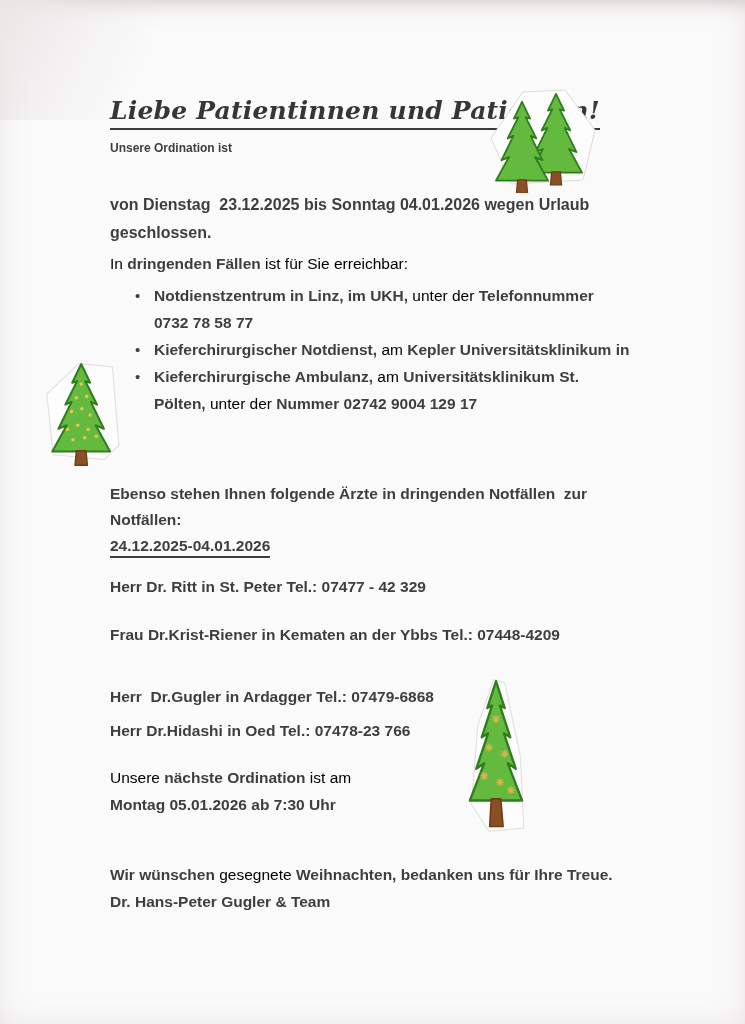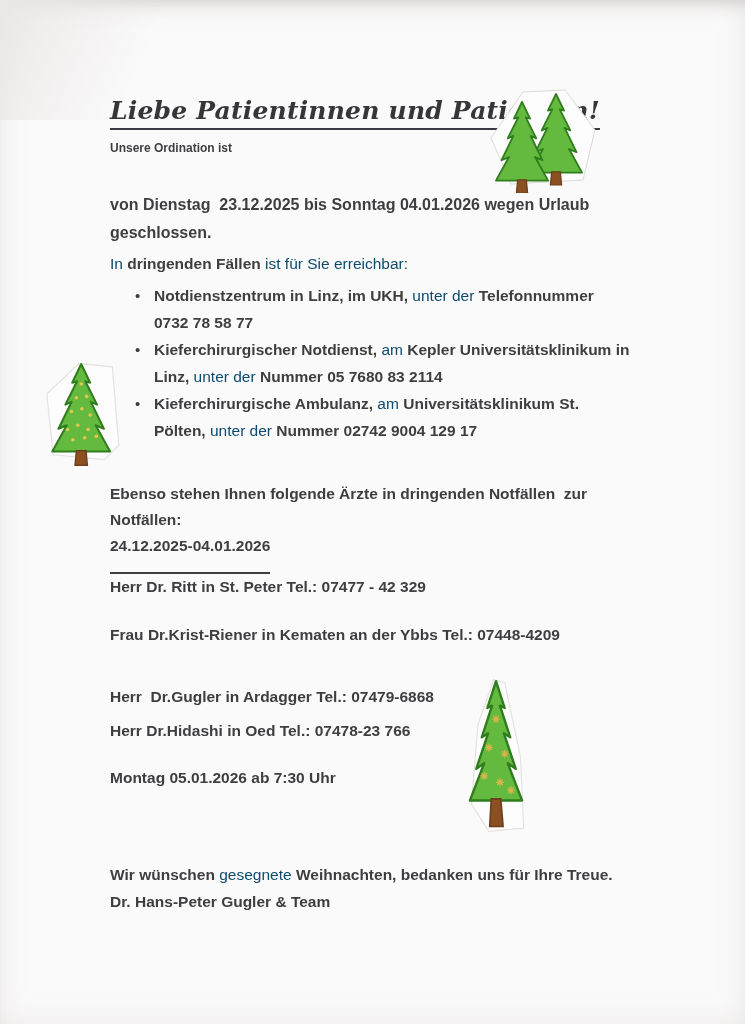--- a/index.html
+++ b/index.html
@@ -11,39 +11,39 @@
     overflow:hidden;
   }
   .corner-shade{
     position:absolute;left:0;top:0;width:260px;height:120px;
     background:linear-gradient(115deg,#eae8e7 0%,rgba(250,249,248,0) 55%);
     pointer-events:none;
   }
   .abs{position:absolute;}
   .b{font-weight:bold;color:#3e3e41;}
   .r{font-weight:normal;color:#53535          6;}
-  .r{color:#0c4a6e;}
+  .r{color:#000000;}
   .title{
     left:110px;top:96px;
     font-family:"DejaVu Serif", serif;
     font-style:italic;font-weight:bold;
     font-size:25px;color:#35353a;letter-spacing:0.2px;
   }
   .title .u{
     border-bottom:2.5px solid #3a3a40;
     padding-bottom:3px;
   }
   .intro{left:110px;top:141px;font-size:12px;}
   .closure{left:110px;top:191px;font-size:16px;line-height:28px;}
   .emergency-intro{left:110px;top:255px;font-size:15.5px;}
   .bullets{left:135px;top:282px;width:510px;font-size:15.5px;}
   .bullet{position:relative;padding-left:19px;line-height:27px;}
   .bullet .dot{position:absolute;left:0;top:0;color:#3e3e41;font-size:15px;}
   .ebenso{left:110px;top:481px;font-size:15.5px;line-height:26px;}
-  .date-underline{border-bottom:2px solid #3e3e41;padding-bottom:17px;display:inline-block;line-height:19px;}
+  .date-underline{border-bottom:2px solid #3e3e41;padding-bottom:1px;display:inline-block;line-height:19px;}
   .doctor{left:110px;font-size:15.5px;text-align:right;}
   .doc-0{top:578px;} .doc-1{top:626px;} .doc-2{top:688px;} .doc-3{top:722px;}
   .next-ord{left:110px;top:764px;font-size:15.5px;line-height:27px;}
   .closing{left:110px;top:861px;font-size:15.5px;line-height:27px;}
   .tree-pair{left:483px;top:88px;}
   .tree-left{left:42px;top:362px;}
   .tree-big{left:450px;top:678px;}
   svg{display:block;}
 </style>
 </head>
@@ -85,21 +85,20 @@
 
   <div class="abs bullets">
     <div class="bullet">
       <span class="dot">•</span>
       <div><span class="b">Notdienstzentrum in Linz, im UKH,</span><span class="r"> unter der </span><span class="b">Telefonnummer</span></div>
       <div><span class="b">0732 78 58 77</span><span class="r"></span><span class="b"></span></div>
     </div>
     <div class="bullet">
       <span class="dot">•</span>
       <div><span class="b">Kieferchirurgischer Notdienst,</span><span class="r"> am </span><span class="b">Kepler Universitätsklinikum in</span></div>
-      <div><span class="b">Linz,</span><span class="r"> unter der </span><span class="b">Nummer 05 7680 83 2114</span></div>
     </div>
     <div class="bullet">
       <span class="dot">•</span>
       <div><span class="b">Kieferchirurgische Ambulanz,</span><span class="r"> am </span><span class="b">Universitätsklinikum St.</span></div>
       <div><span class="b">Pölten,</span><span class="r"> unter der </span><span class="b">Nummer 02742 9004 129 17</span></div>
     </div>
   </div>
 
   <div class="abs tree-left">
     <svg width="80" height="104" viewBox="0 0 100 130">
@@ -130,20 +129,21 @@
     <div class="b">Notfällen:</div>
     <div><span class="b date-underline">24.12.2025-04.01.2026</span></div>
   </div>
 
   <div class="abs doctor doc-0 b">Herr Dr. Ritt in St. Peter Tel.: 07477 - 42 329</div>
   <div class="abs doctor doc-1 b">Frau Dr.Krist-Riener in Kematen an der Ybbs Tel.: 07448-4209</div>
   <div class="abs doctor doc-2 b">Herr &nbsp;Dr.Gugler in Ardagger Tel.: 07479-6868</div>
   <div class="abs doctor doc-3 b">Herr Dr.Hidashi in Oed Tel.: 07478-23 766</div>
 
   <div class="abs next-ord">
+    <div><span class="r">Unsere </span><span class="b">nächste Ordination</span><span class="r"> ist am</span></div>
     <div class="b">Montag 05.01.2026 ab 7:30 Uhr</div>
   </div>
 
   <div class="abs tree-big">
     <svg width="92" height="158" viewBox="0 0 90 200">
       <polygon points="42,2 56,6 76,100 80,190 36,194 14,160 22,60" fill="#fdfdfd" stroke="#e4e2df" stroke-width="1.5"></polygon>
       <polygon points="45,4 56,38 50,35 63,75 55,70 70,115 60,108 78,155 12,155 30,108 20,115 35,70 27,75 40,35 34,38" fill="#63ba3f" stroke="#2f7d1d" stroke-width="3" stroke-linejoin="round"></polygon>
       <polygon points="39,153 51,153 54,188 37,188" fill="#8a5024" stroke="#6e3d18" stroke-width="2"></polygon>
       <g stroke="#d9b54a" stroke-width="1.6" fill="none">
         <g transform="translate(45,52)">

